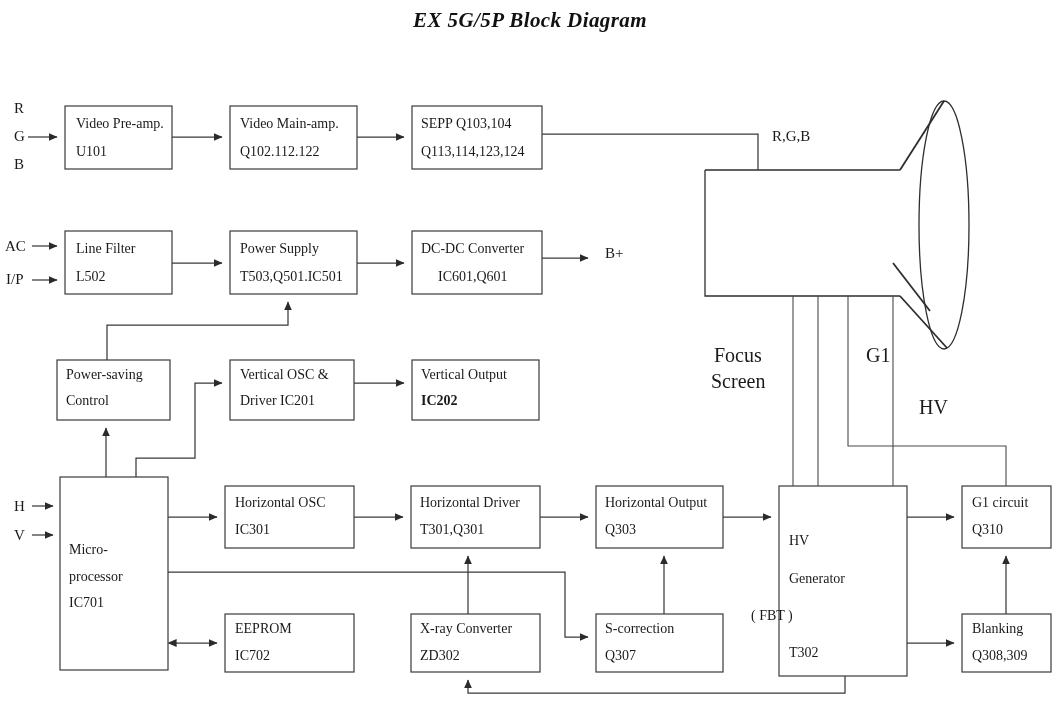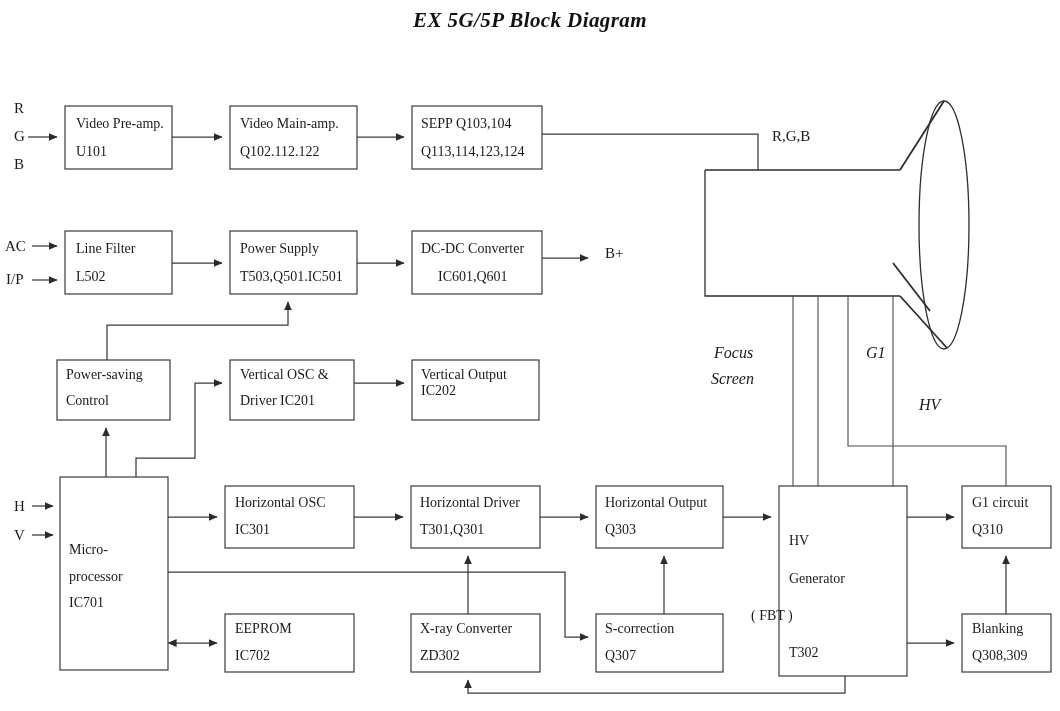--- a/index.html
+++ b/index.html
@@ -85,24 +85,23 @@
     white-space: nowrap;
   }
   .sig-label {
     position: absolute;
     font-size: 15px;
     color: #1a1a1a;
     white-space: nowrap;
   }
   .crt-label {
     position: absolute;
-    font-size: 16px;
-    color: #1a1a1a;
-    white-space: nowrap;
-    font-style: italic;
+    font-size: 20px;
+    color: #1a1a1a;
+    white-space: nowrap;
   }
 </style>
 </head>
 <body>
 
 <div id="diagram-root">
 
   <div class="page-title">EX 5G/5P Block Diagram</div>
 
   <svg id="diagram-svg" viewBox="0 0 1060 711" xmlns="http://www.w3.org/2000/svg">
@@ -223,21 +222,21 @@
   <div class="blk-label" style="left:421px; top:242px;">DC-DC Converter</div>
   <div class="blk-line2" style="left:438px; top:270px;">IC601,Q601</div>
 
   <div class="blk-label" style="left:66px;  top:368px;">Power-saving</div>
   <div class="blk-line2" style="left:66px;  top:394px;">Control</div>
 
   <div class="blk-label" style="left:240px; top:368px;">Vertical OSC &amp;</div>
   <div class="blk-line2" style="left:240px; top:394px;">Driver IC201</div>
 
   <div class="blk-label" style="left:421px; top:368px;">Vertical Output</div>
-  <div class="blk-line2" style="left:421px; top:384px;">IC202</div>
+  <div class="blk-line2" style="left:421px; top:394px;font-weight:bold;">IC202</div>
 
   <div class="blk-label" style="left:69px;  top:543px;">Micro-</div>
   <div class="blk-line2" style="left:69px;  top:570px;">processor</div>
   <div class="blk-line2" style="left:69px;  top:596px;">IC701</div>
 
   <div class="blk-label" style="left:235px; top:496px;">Horizontal OSC</div>
   <div class="blk-line2" style="left:235px; top:523px;">IC301</div>
 
   <div class="blk-label" style="left:420px; top:496px;">Horizontal Driver</div>
   <div class="blk-line2" style="left:420px; top:523px;">T301,Q301</div>

